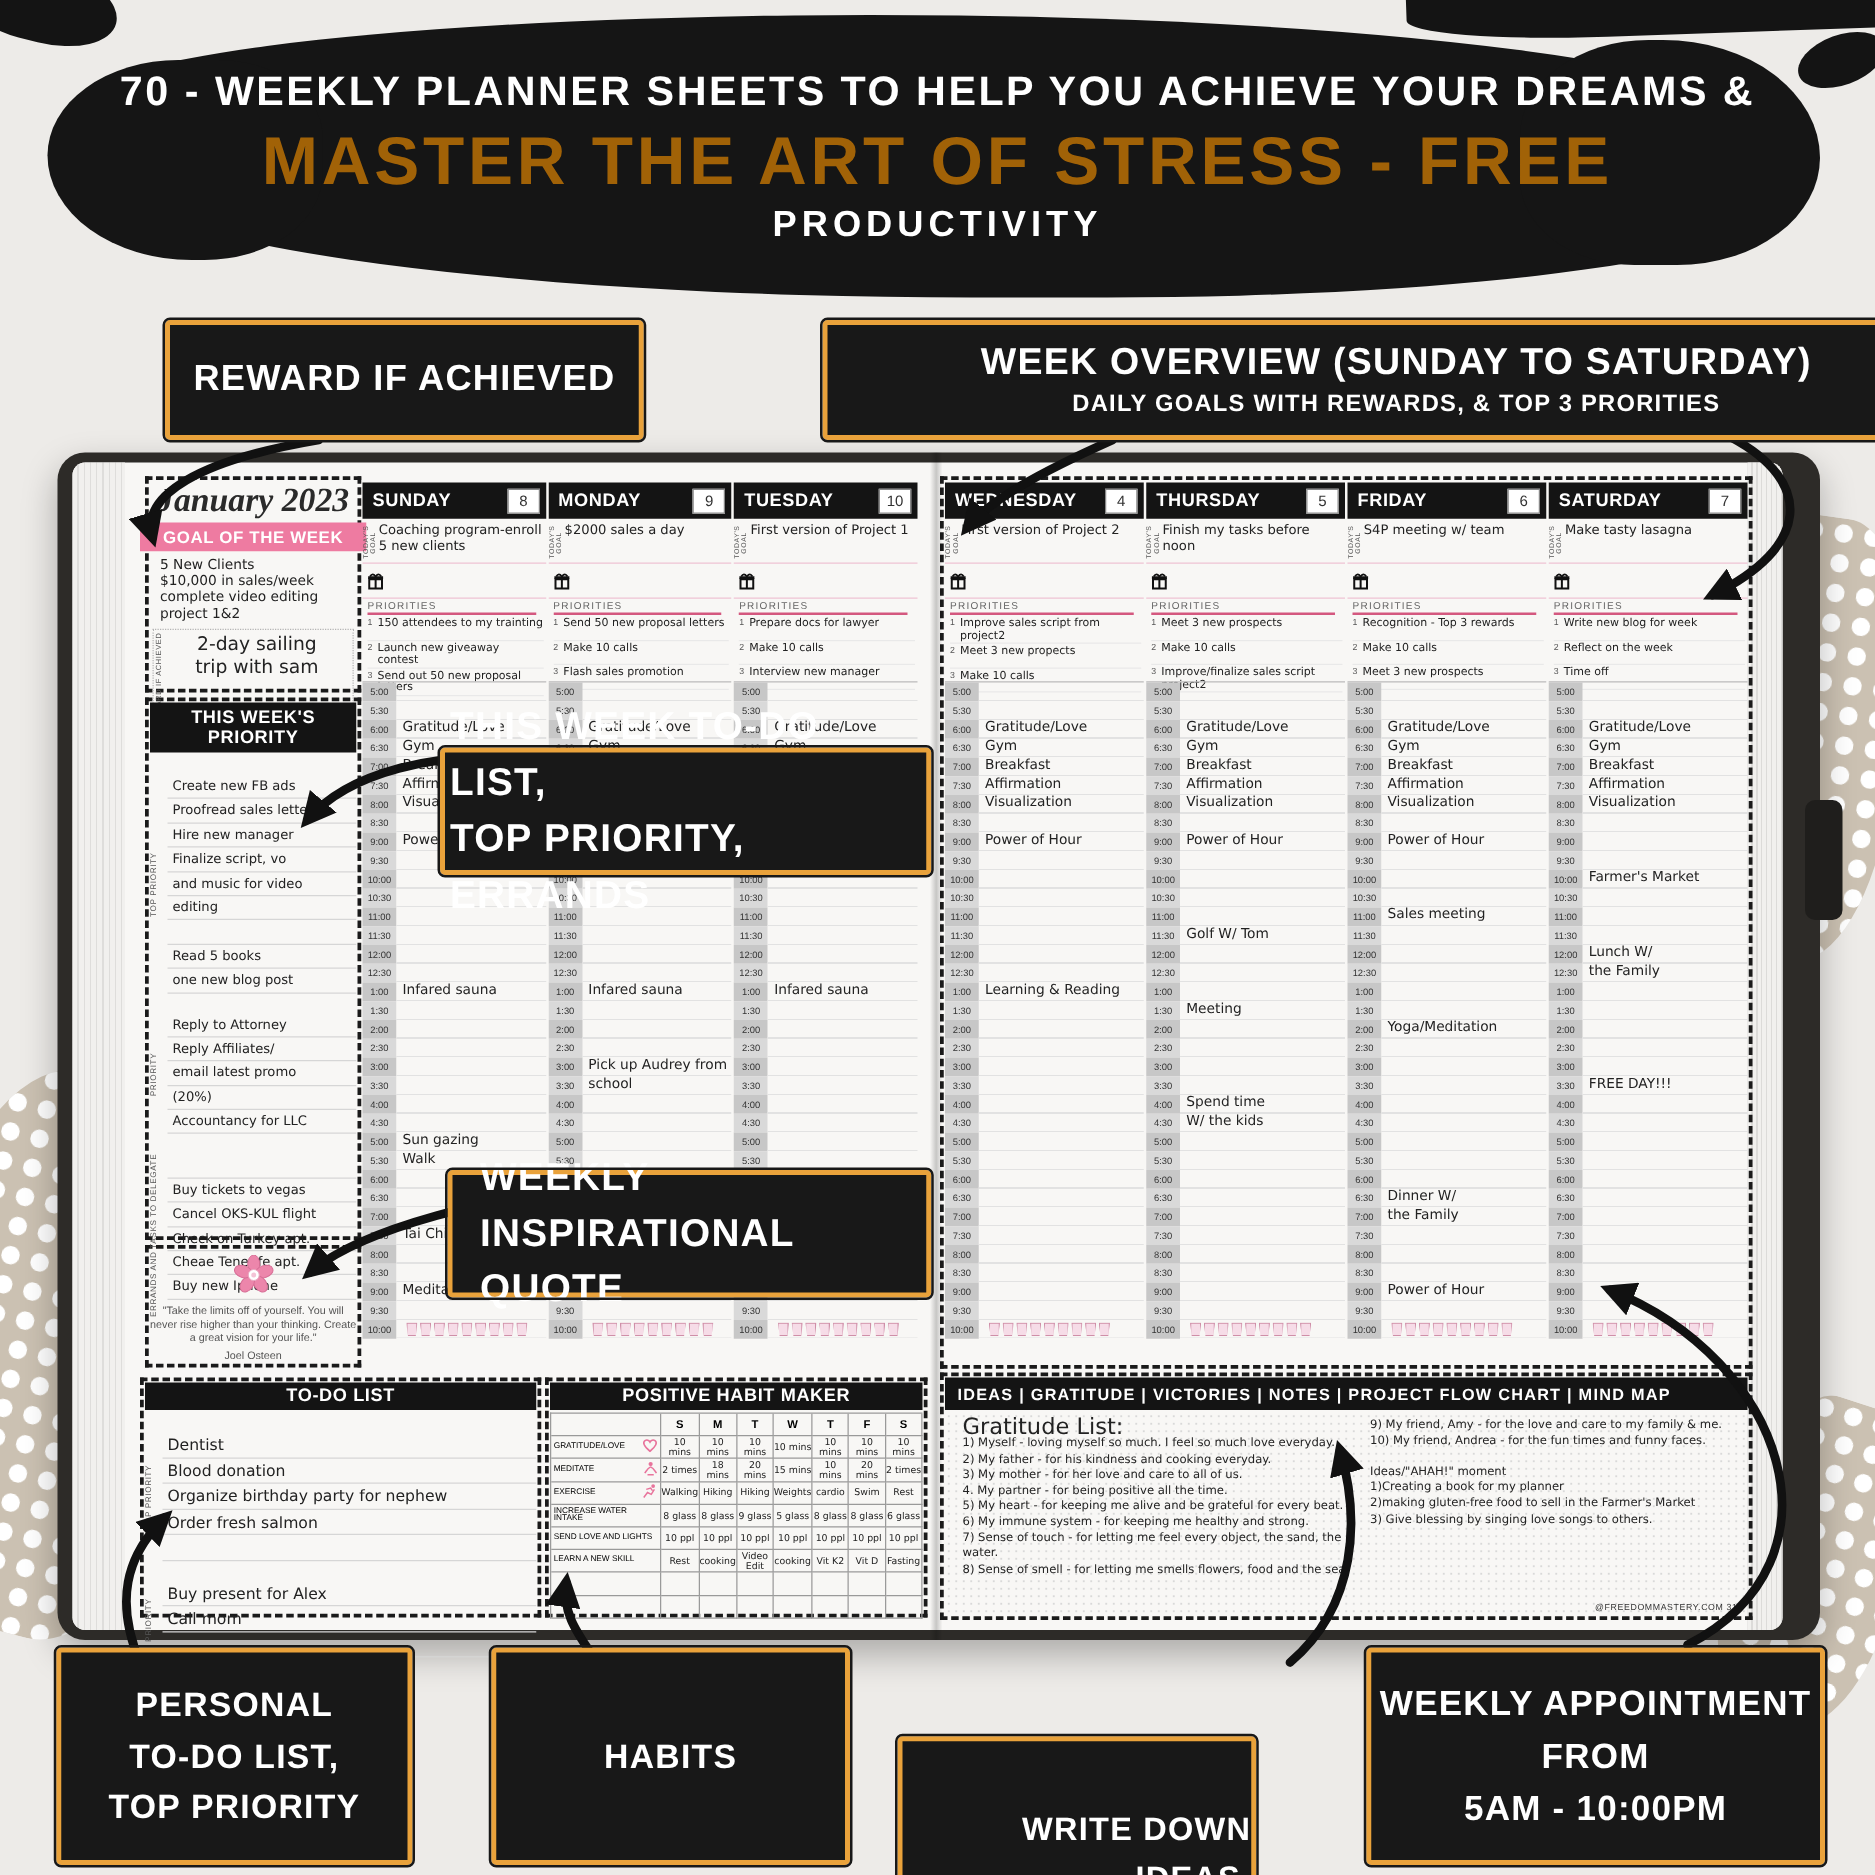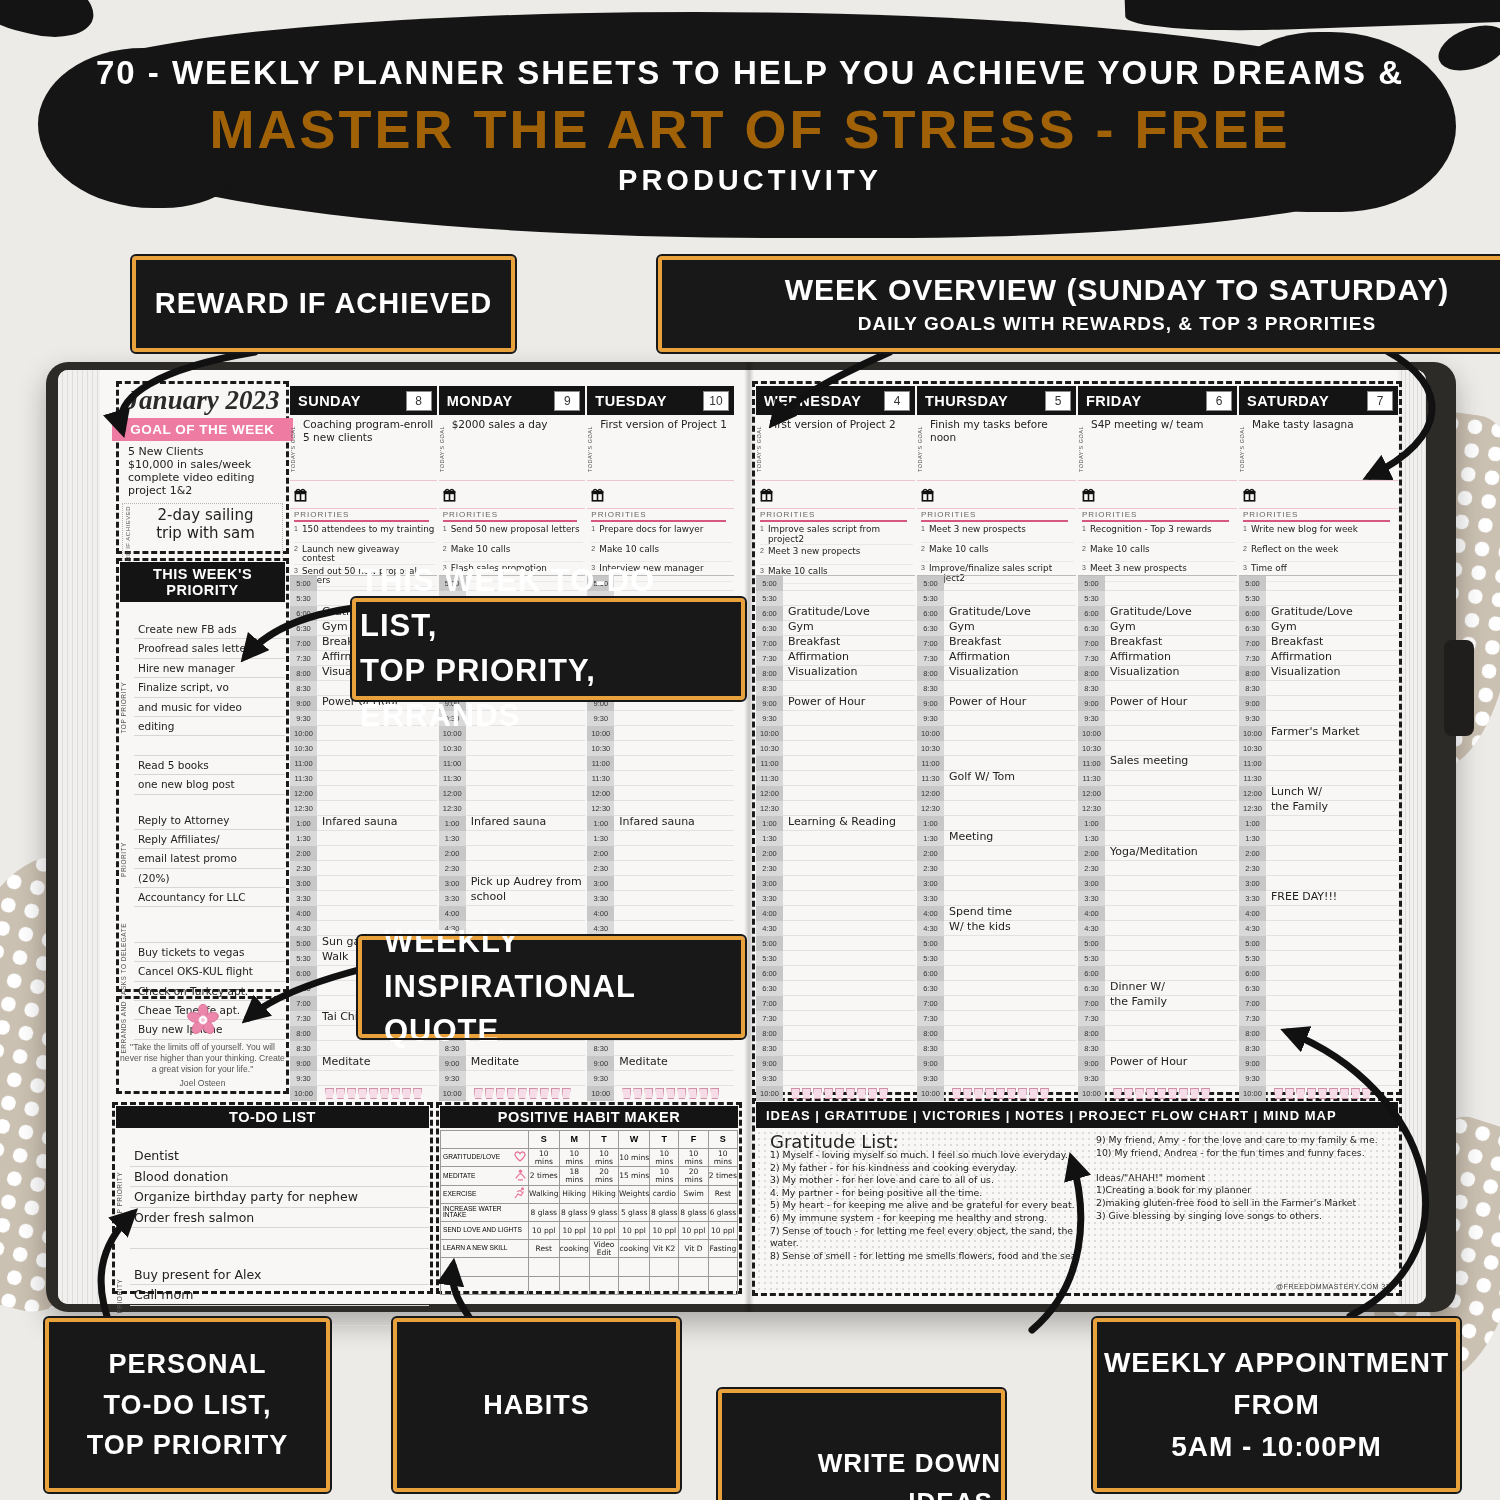--- a/index.html
+++ b/index.html
@@ -101,21 +101,21 @@
   .hc.lab { justify-content:space-between; padding:0 2px; font-size:6.6px; text-transform:uppercase; text-align:left; }
 
   
   .days-row { position:absolute; z-index:3; display:flex; }
   #days-left  { left:290px; top:386px; width:446px; }
   #days-right { left:756px; top:386px; width:644px; }
   .daycol { flex:1; display:flex; flex-direction:column; margin-right:2px; }
   .dayhead { background:#141414; color:#fff; height:29px; display:flex; align-items:center; justify-content:space-between; padding:0 5px 0 8px; }
   .dayname { font-weight:bold; font-size:14.5px; letter-spacing:.5px; }
   .daydate { background:#fff; color:#333; width:26px; height:20px; font-size:12px; display:flex; align-items:center; justify-content:center; border:1px solid #888; }
-  .daygoal { height:66px; display:flex; border-bottom:1px solid #eec3d3; padding-top:3px; }
+  .daygoal { height:36px; display:flex; border-bottom:1px solid #eec3d3; padding-top:3px; }
   .daygoal .vlab { font-size:5.5px; width:11px; text-align:center; }
   .goaltext { font-size:10.5px; line-height:12.5px; white-space:pre-line; padding-left:2px; }
   .dayrow.gift { height:28px; display:flex; align-items:center; padding-left:4px; border-bottom:1px solid #eec3d3; }
   .dayprio { height:66px; padding:1px 2px 0 4px; }
   .priolab { font-size:8px; color:#666; letter-spacing:1px; }
   .priorule { height:2px; background:#d4587f; margin:1px 6px 1px 0; }
   .prioitem { display:flex; border-bottom:1px solid #e9e9e9; min-height:19.5px; align-items:flex-start; padding-top:2px; }
   .pn { font-size:7px; color:#555; width:8px; flex:none; }
   .pt { font-size:8.8px; line-height:9.5px; }
   .grid { position:relative; height:525px; display:flex; border-top:1px solid #bbb; }

